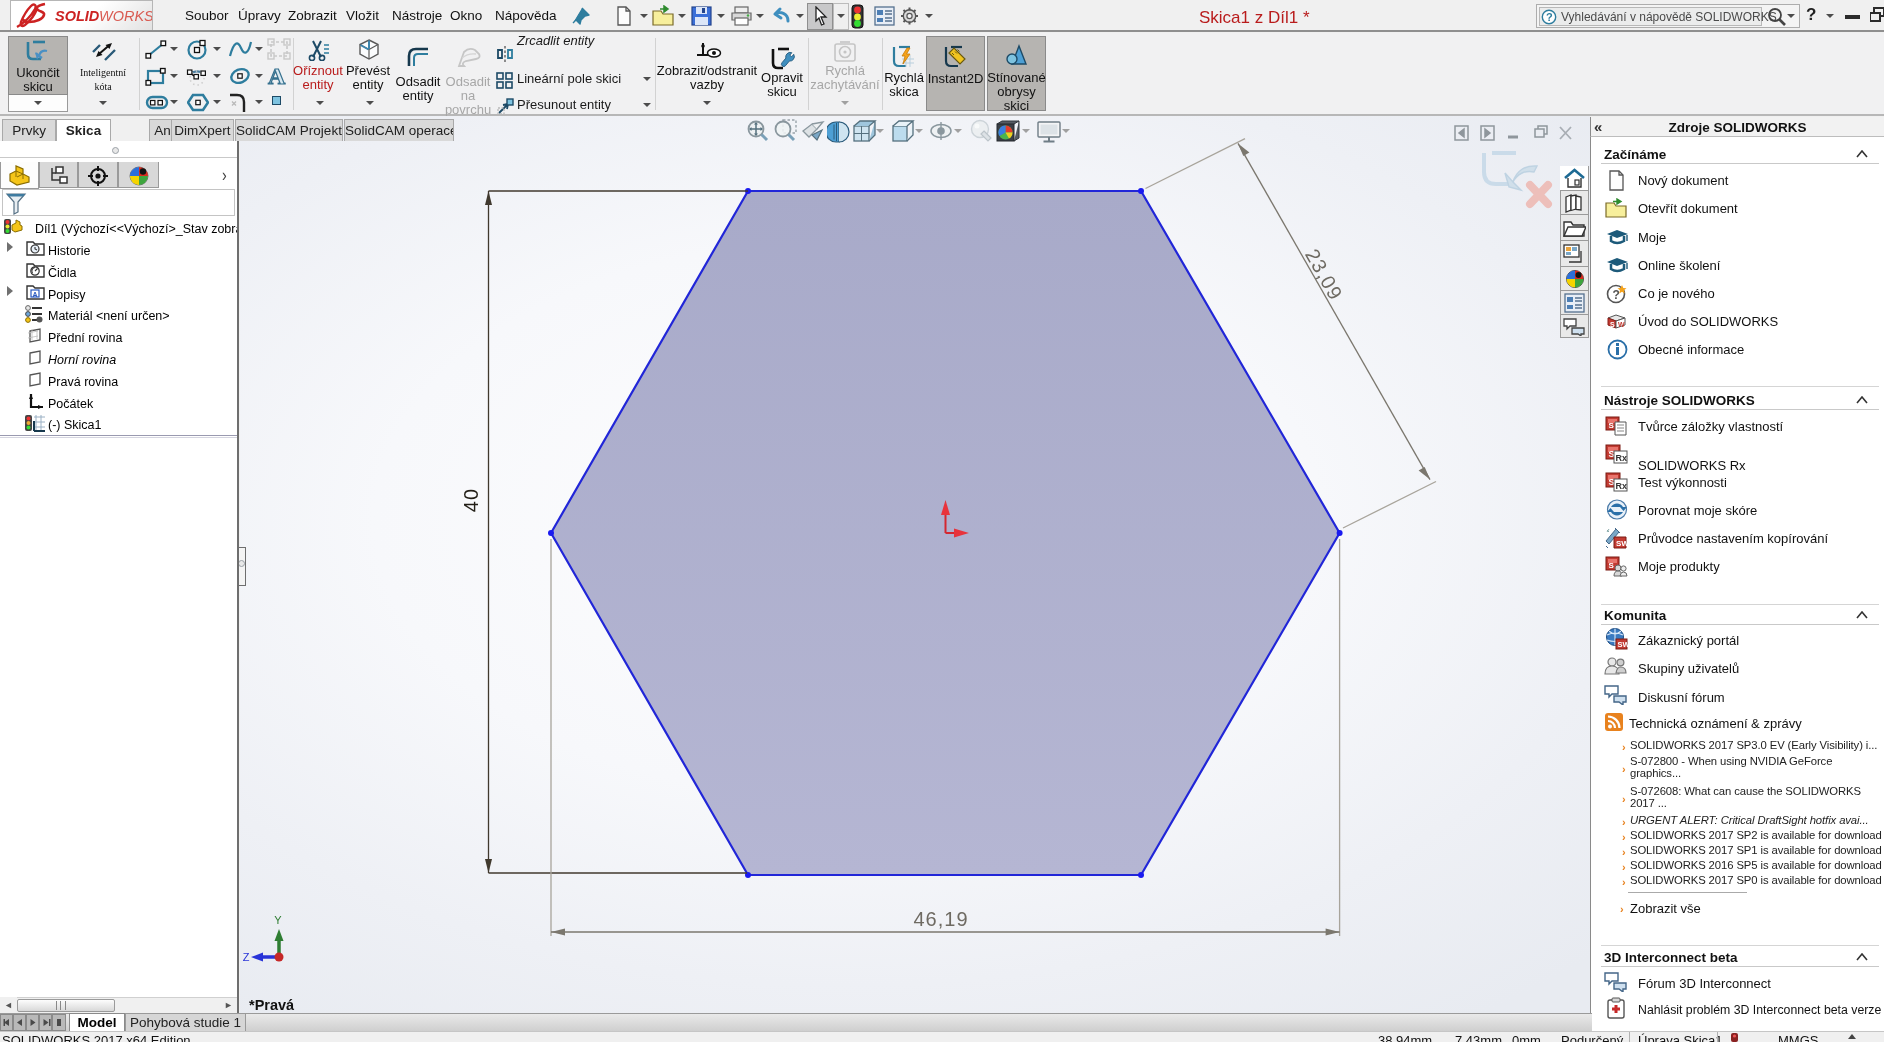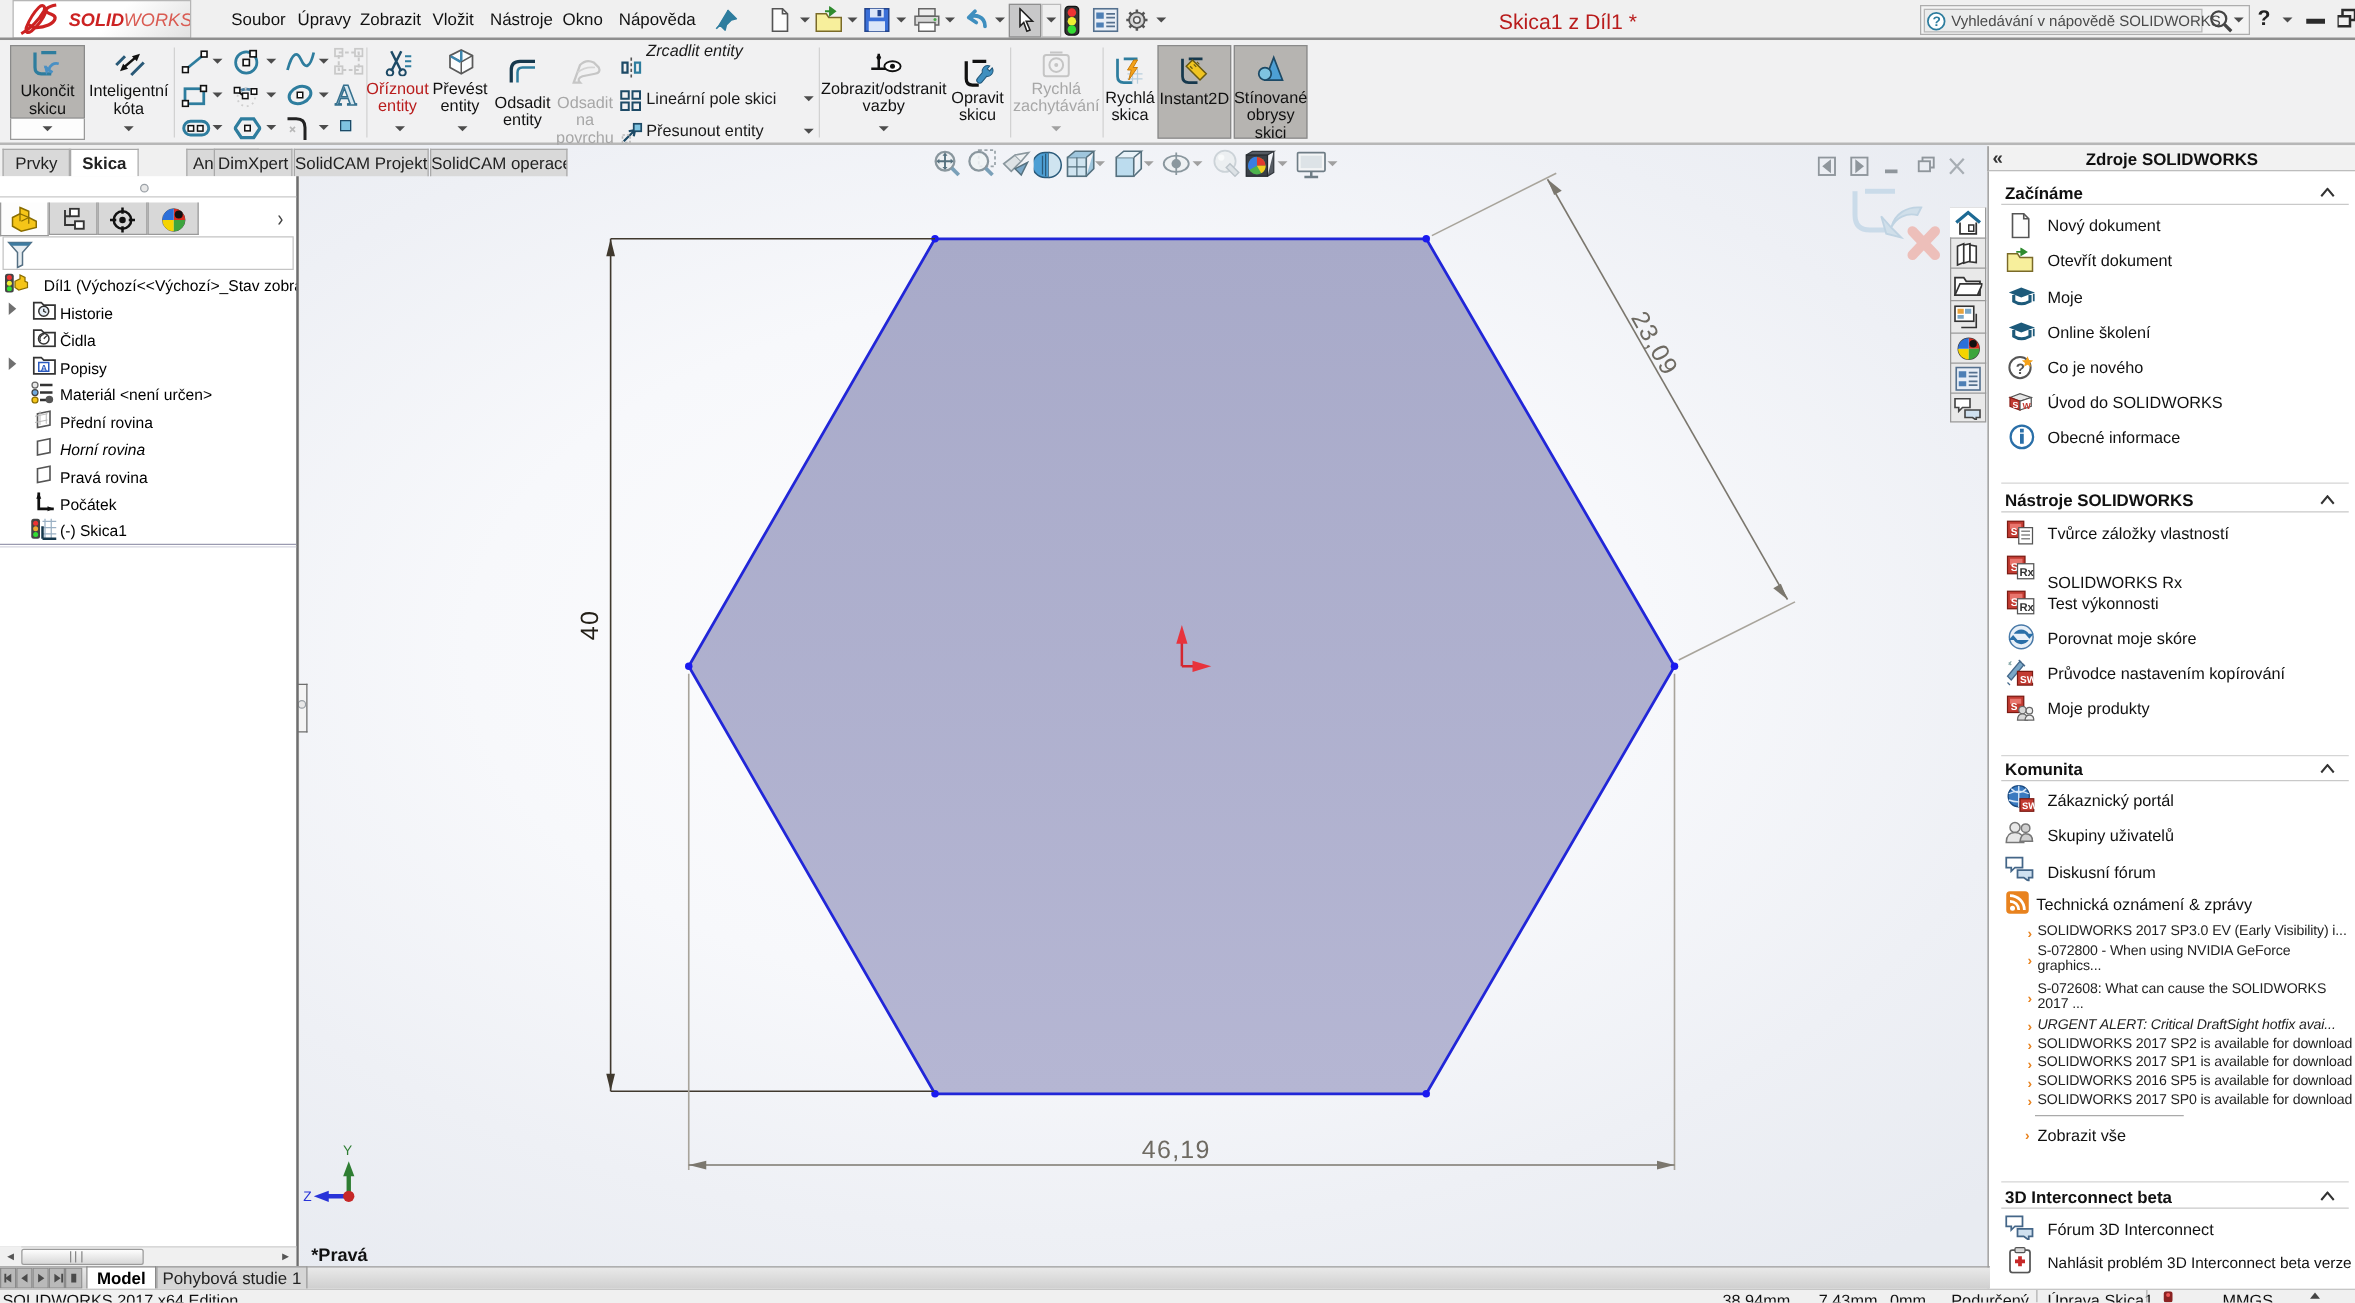--- a/index.html
+++ b/index.html
@@ -159,21 +159,21 @@
     </svg>
   <div class="abs" style="left:8px;top:66px;width:60px;text-align:center;font-size:13px;line-height:14px;color:#111;">Ukončit<br>skicu</div>
   <div class="abs dd" style="left:34px;top:101px;"></div>
   
   <svg class="abs" style="left:92px;top:40px;" width="24" height="21" viewBox="0 0 24 21">
       <path d="M7 14 L17 5.5" stroke="#111" stroke-width="2"></path>
       <path d="M4 17 L10.5 15 L6.5 11 Z" fill="#111"></path>
       <path d="M20 3 L13.5 5 L17.5 9 Z" fill="#111"></path>
       <path d="M1 12 L8 5 M13 20 L23 10" stroke="#2a5a78" stroke-width="2.4"></path>
     </svg>
-  <div class="abs" style="left:70px;top:66px;width:66px;text-align:center;font-size:13px;line-height:14px;color:#111;">Inteligentní<br>kóta</div>
+  <div class="abs" style="left:70px;top:66px;width:66px;text-align:center;font-size:10px;line-height:14px;color:#111;font-family:Liberation Serif, serif;">Inteligentní<br>kóta</div>
   <div class="abs dd" style="left:99px;top:101px;"></div>
   <div class="abs rib-sep" style="left:139px;"></div>
   
   <svg class="abs" style="left:145px;top:40px;" width="22" height="19" viewBox="0 0 22 19">
       <path d="M3 16 L19 3" stroke="#2e7d9e" stroke-width="2.2"></path>
       <rect x="1" y="13.5" width="4.6" height="4.6" fill="#fff" stroke="#111" stroke-width="1.3"></rect>
       <rect x="16" y="1" width="4.6" height="4.6" fill="#fff" stroke="#111" stroke-width="1.3"></rect>
     </svg>
   <div class="abs dd" style="left:170px;top:47px;"></div>
   <svg class="abs" style="left:186px;top:39px;" width="23" height="21" viewBox="0 0 23 21">

